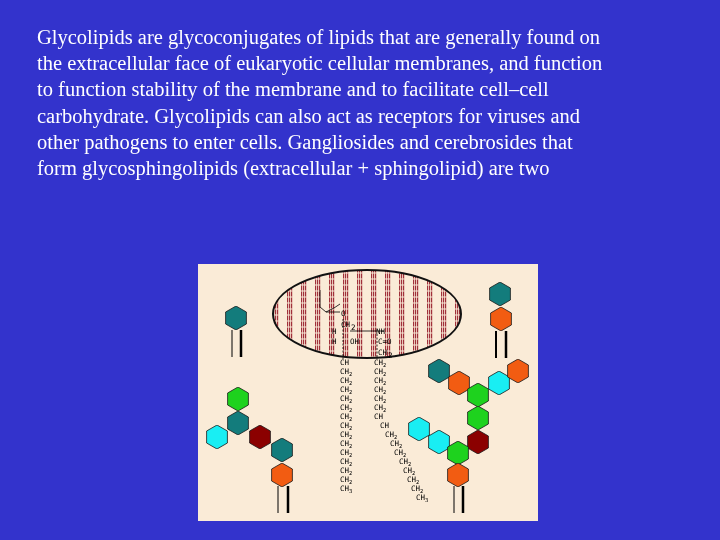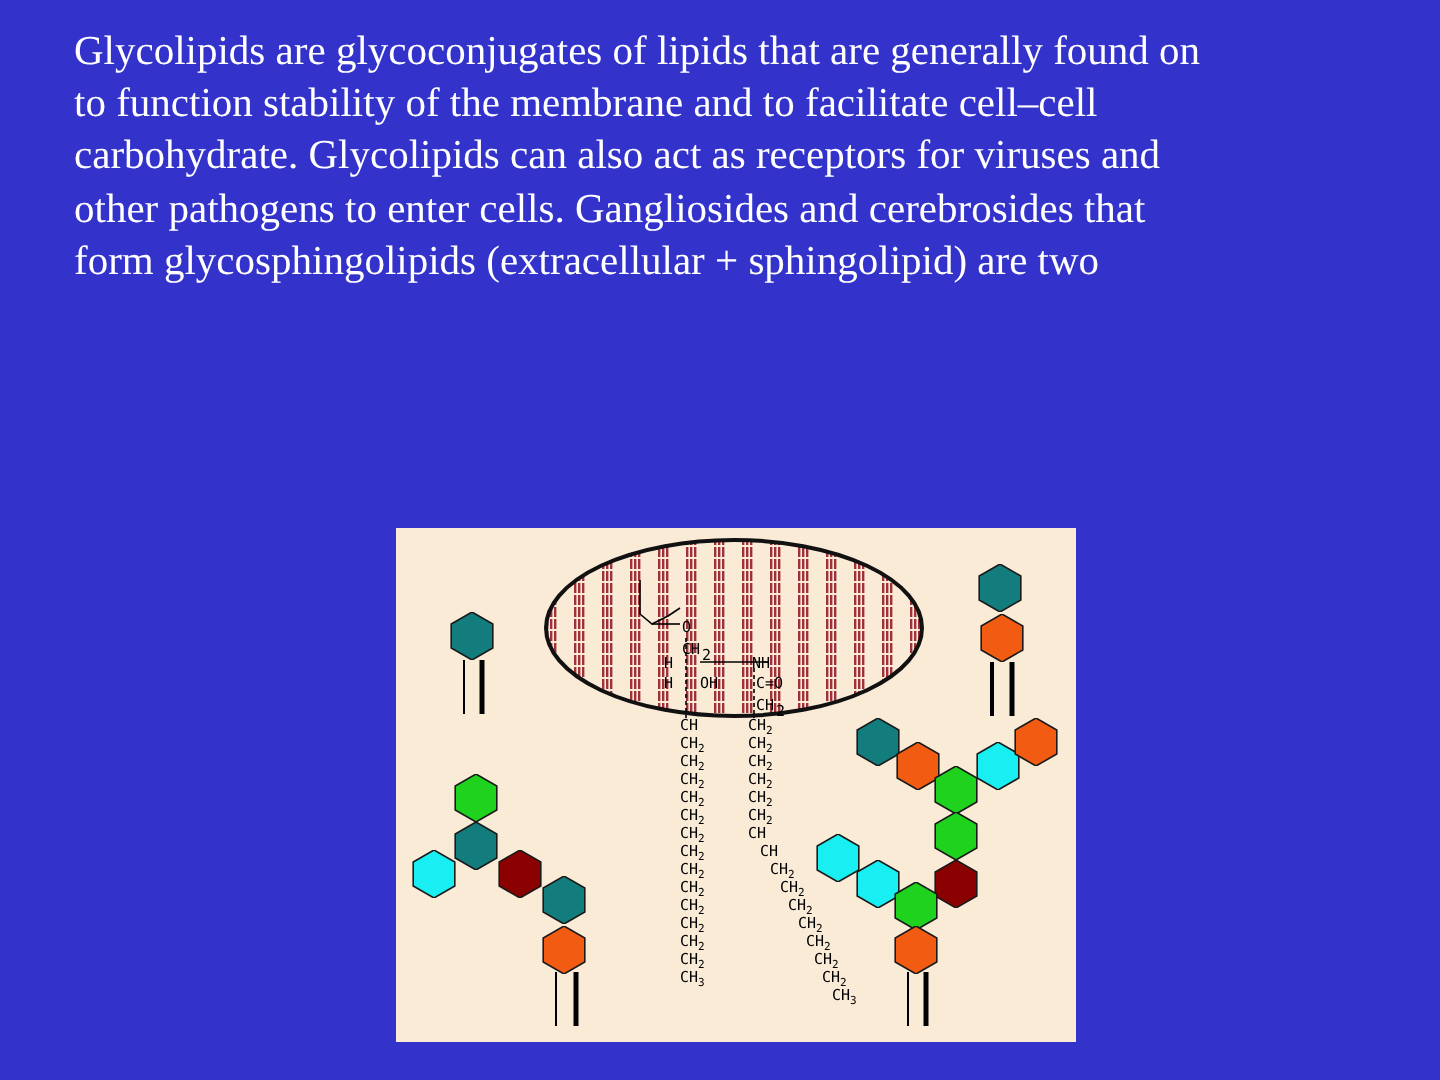--- a/index.html
+++ b/index.html
@@ -1,34 +1,35 @@
 <!DOCTYPE html>
 <html><head>
 <meta charset="utf-8">
 <style>
   html, body { margin:0; padding:0; }
   body { width:720px; height:540px; background:#3333cc; position:relative; overflow:hidden; }
   .slide-text {
-    position:absolute; left:37px; top:13px; width:680px;
+    position:absolute; left:37px; top:24px; width:680px;
     font-family:"Liberation Serif", "DejaVu Serif", serif;
     font-size:20.5px; line-height:26.2px; color:#ffffff; margin:0;
   }
   .slide-text span { display:block; white-space:nowrap; }
   .figure {
     position:absolute; left:198px; top:264px; width:340px; height:257px;
     background:#faebd7;
   }
   .figure svg { position:absolute; left:0; top:0; }
   .chem { font-family:"DejaVu Sans Mono", monospace; font-size:7.5px; fill:#000; }
 </style>
 </head>
 <body>
 
 <p class="slide-text">
   <span>Glycolipids are glycoconjugates of lipids that are generally found on</span>
+  <span>the extracellular face of eukaryotic cellular membranes, and function</span>
   <span>to function stability of the membrane and to facilitate cell–cell</span>
   <span>carbohydrate. Glycolipids can also act as receptors for viruses and</span>
   <span>other pathogens to enter cells. Gangliosides and cerebrosides that</span>
   <span>form glycosphingolipids (extracellular + sphingolipid) are two</span>
 </p>
 
 <div class="figure">
   <svg width="340" height="257" viewBox="0 0 340 257">
     <defs>
       <pattern id="stripes" x="5" y="0" width="14" height="6" patternUnits="userSpaceOnUse">

